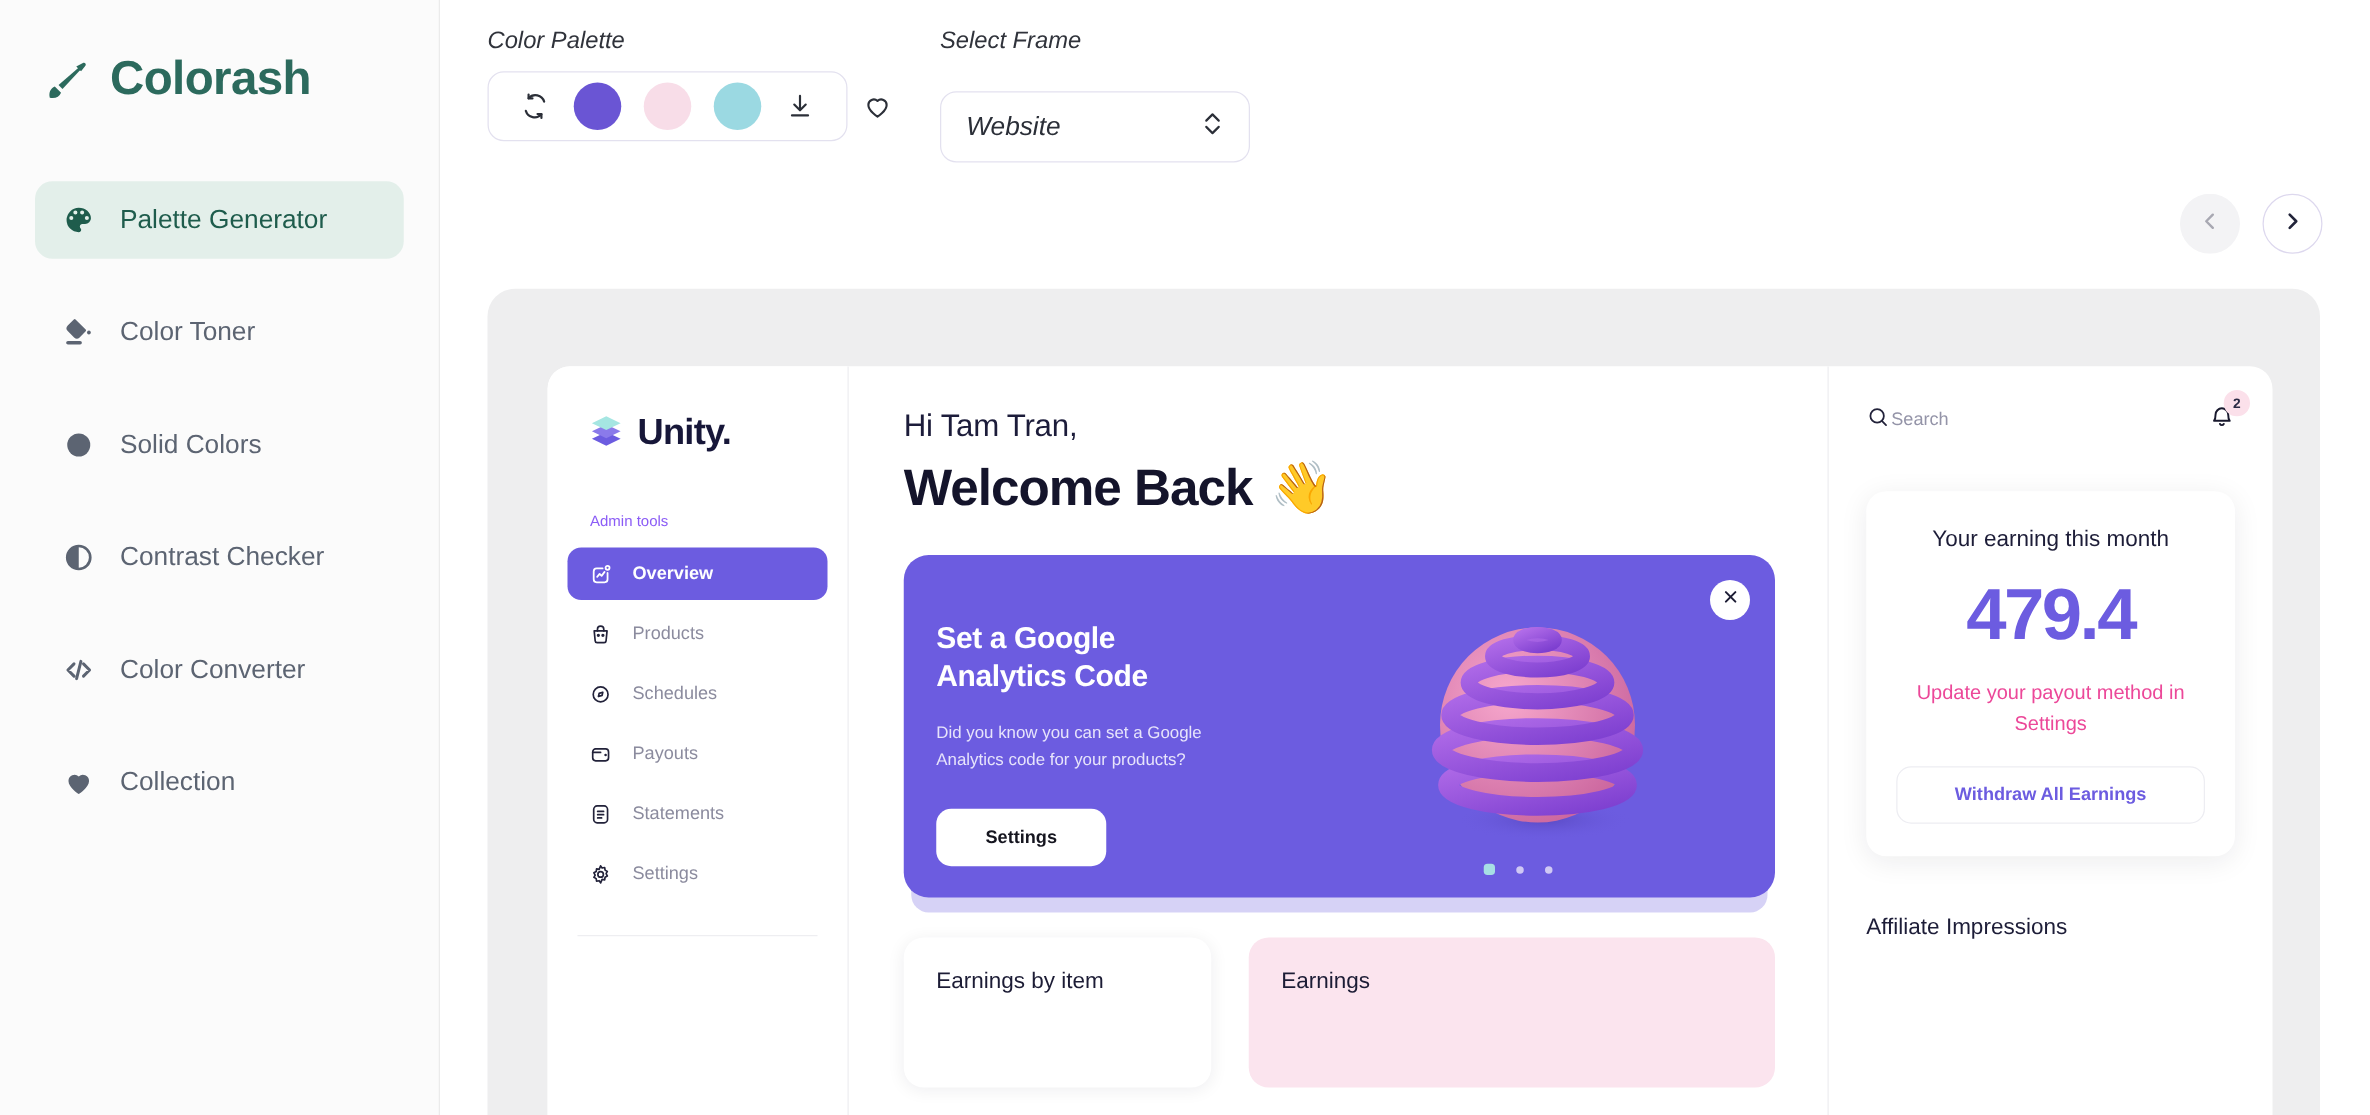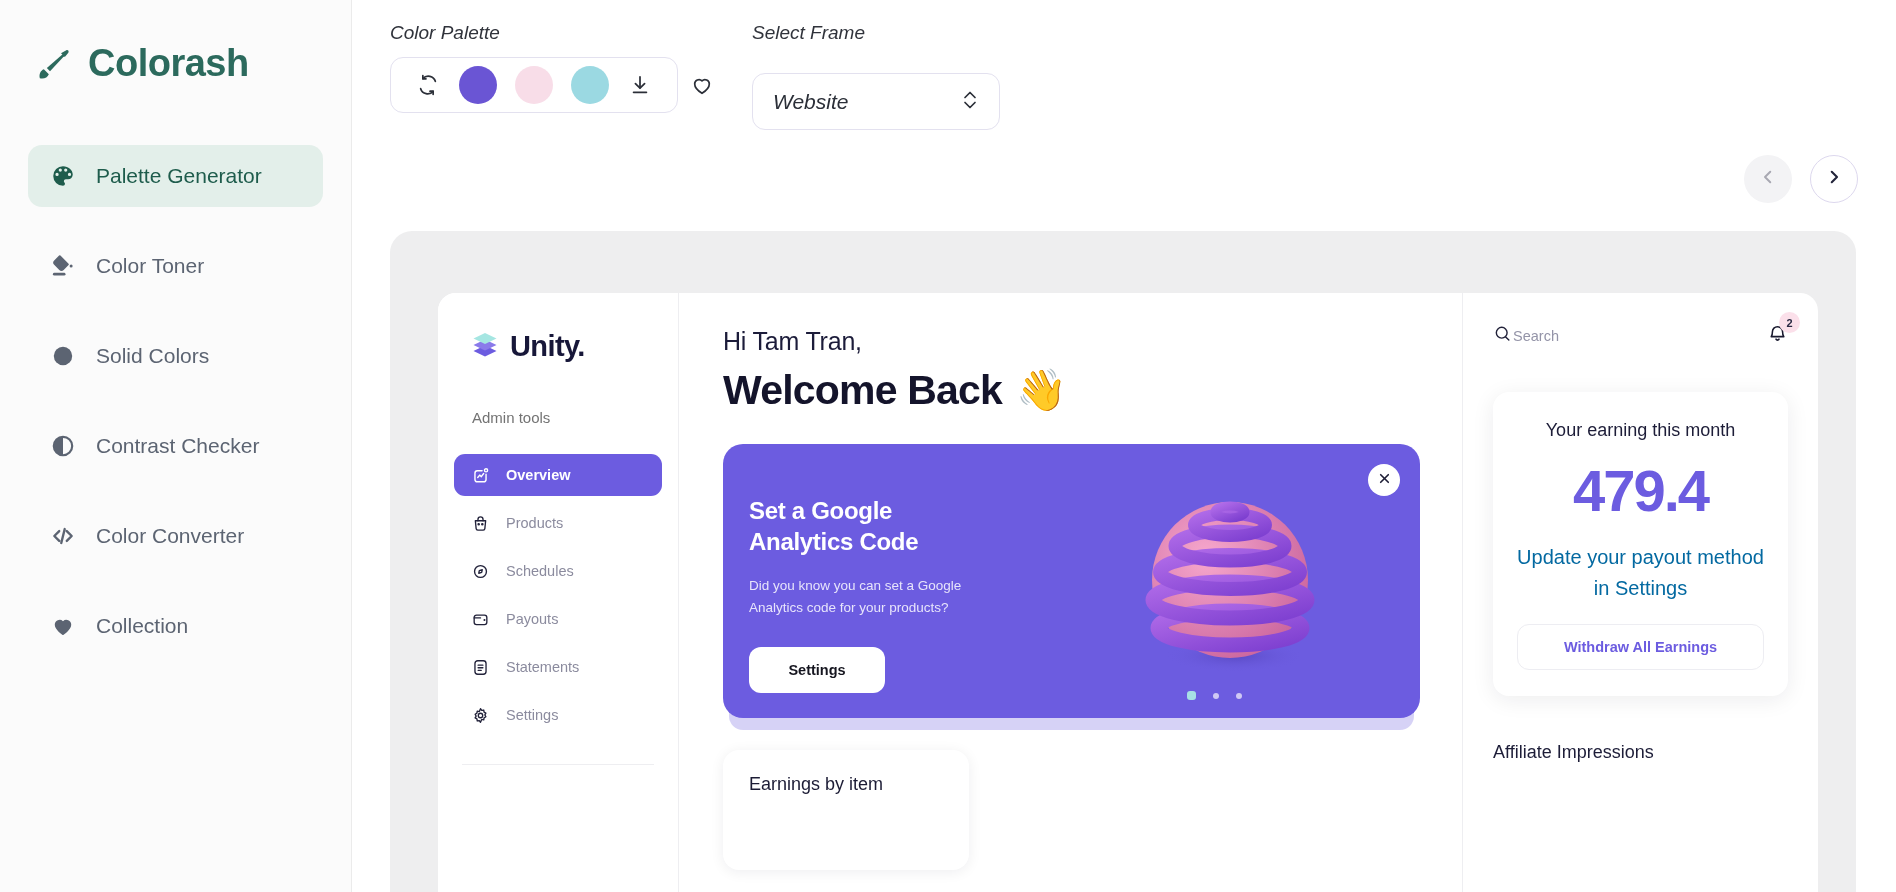--- a/index.html
+++ b/index.html
@@ -83,21 +83,21 @@
     display: flex;
   }
 
   
   .u-side {
     width: 241px; flex: 0 0 241px; background: #fff;
     border-right: 1px solid #eeeef1; padding: 36px 0 0 0;
   }
   .u-brand { display: flex; align-items: center; gap: 10px; padding-left: 32px; }
   .u-brand-name { font-size: 29px; font-weight: bold; color: #171739; letter-spacing: -0.6px; }
-  .u-section { font-size: 15px; color: #737373; padding-left: 34px; margin-top: 46px; margin-bottom: 28px; }
+  .u-section { font-size: 12px; color: #8b5cf6; padding-left: 34px; margin-top: 46px; margin-bottom: 14px; }
   .u-nav { padding: 0 16px; }
   .u-item {
     display: flex; align-items: center; gap: 16px;
     height: 42px; border-radius: 11px; padding: 0 16px;
     margin-bottom: 2px; cursor: pointer;
   }
   .u-item + .u-item { margin-top: 6px; }
   .u-item.active { background: #6c5ce0; }
   .u-item-label { font-size: 14.5px; color: #8b8b9e; }
   .u-item.active .u-item-label { color: #fff; font-weight: bold; }
@@ -157,21 +157,21 @@
     width: 21px; height: 21px; border-radius: 50%;
     display: flex; align-items: center; justify-content: center;
   }
   .earn-card {
     margin-top: 44px; background: #fff; border-radius: 16px;
     box-shadow: 0 4px 22px rgba(20,20,43,0.08);
     padding: 28px 24px 26px 24px; text-align: center;
   }
   .earn-label { font-size: 18px; color: #1d1d38; }
   .earn-value { font-size: 58px; font-weight: bold; color: #6c5ce0; margin-top: 16px; letter-spacing:-2px; }
-  .earn-note { font-size: 20px; color: #0369a1; line-height: 1.55; margin-top: 18px; }
+  .earn-note { font-size: 16px; color: #ec4899; line-height: 1.55; margin-top: 18px; }
   .withdraw {
     margin-top: 20px; width: 100%; height: 46px;
     border: 1px solid #ededf2; border-radius: 12px;
     background: #fff; color: #6c5ce0; font-size: 14.5px; font-weight: bold;
     cursor: pointer; font-family: "Liberation Sans", sans-serif;
   }
   .affiliate { margin-top: 46px; font-size: 18px; color: #1d1d38; }
 </style>
 </head>
 <body>
@@ -451,20 +451,23 @@
               <span class="dot active"></span>
               <span class="dot"></span>
               <span class="dot"></span>
             </div>
           </div>
 
           <div class="lower-cards">
             <div class="lcard a">
               <div class="lcard-title">Earnings by item</div>
             </div>
+            <div class="lcard b">
+              <div class="lcard-title">Earnings</div>
+            </div>
           </div>
         </div>
 
         <div class="u-right">
           <div class="u-topbar">
             <div class="u-search">
               <span>
                 <svg width="19" height="19" viewBox="0 0 24 24" fill="none" stroke="#22223a" stroke-width="1.8" stroke-linecap="round">
                   <circle cx="11" cy="11" r="6.8"></circle>
                     <path d="M16 16.3 20 20.3"></path>

